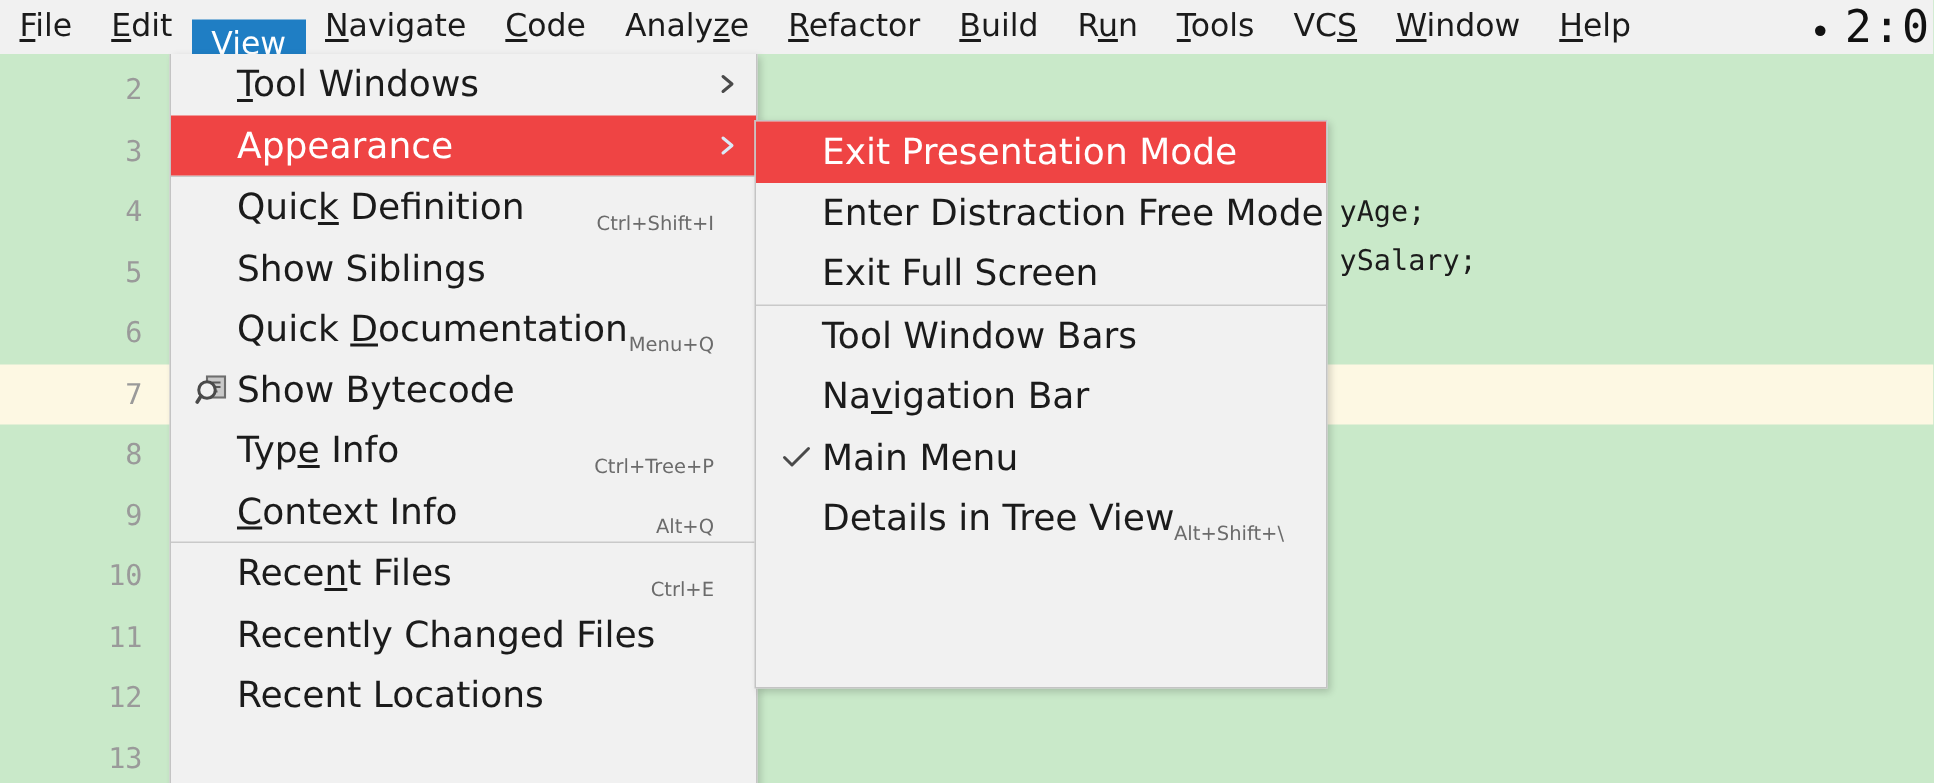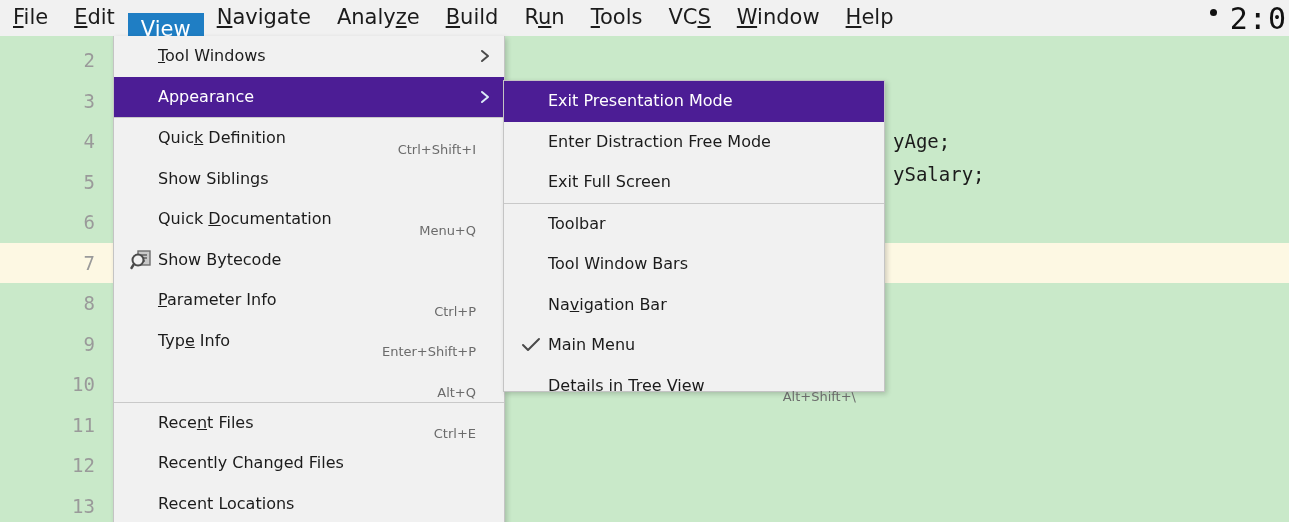--- a/index.html
+++ b/index.html
@@ -71,21 +71,21 @@
     color: #ffffff;
     margin-top: 24px;
   }
   .menubar-item u { text-decoration: underline; }
 
   .clock {
     position: absolute;
     right: 0; top: 0;
     height: 36px;
     display: flex;
-    align-items: center;
+    align-items: flex-end;
     padding-right: 2px;
     font-family: "DejaVu Sans Mono", monospace;
     font-size: 30px;
     color: #111111;
     letter-spacing: 1px;
     overflow: hidden;
     white-space: nowrap;
   }
   .clock .dot {
     display: inline-block;
@@ -105,44 +105,44 @@
     z-index: 30;
     box-sizing: border-box;
   }
   #view-menu {
     left: 113px; top: 36px;
     width: 392px; height: 490px;
     border-top: none;
   }
   #appearance-menu {
     left: 503px; top: 80px;
-    width: 382px; height: 312px;
+    width: 382px; height: 379px;
     z-index: 31;
   }
   .menu-item {
     position: relative;
     height: 40.5px;
     display: flex;
     align-items: center;
     padding: 0 8px 0 10px;
     box-sizing: border-box;
     cursor: default;
     white-space: nowrap;
   }
-  .menu-item.selected { background: #4c1d95; }
+  .menu-item.selected { background: #ef4444; }
   .menu-item.selected .mi-label { color: #ffffff; }
   .mi-icon {
     width: 34px;
     flex: 0 0 34px;
     display: flex;
     align-items: center;
     justify-content: center;
   }
   .mi-label {
-    font-size: 16px;
+    font-size: 24px;
     color: #1b1b1b;
     line-height: 26px;
   }
   .mi-label u { text-decoration: underline; }
   .mi-shortcut {
     position: absolute;
     right: 28px;
     bottom: 2px;
     font-size: 13px;
     color: #6b6b6b;
@@ -210,21 +210,23 @@
         <div class="code-text" style="top: 127px;">ySalary;</div>
       </div>
   </div>
 
   <div class="menubar">
     <div id="menubar-items" style="display:flex;align-items:center;">
         <div class="menubar-item"><u>F</u>ile</div>
         <div class="menubar-item"><u>E</u>dit</div>
         <div class="menubar-item active"><u>V</u>iew</div>
         <div class="menubar-item"><u>N</u>avigate</div>
+        <div class="menubar-item"><u>C</u>ode</div>
         <div class="menubar-item">Analy<u>z</u>e</div>
+        <div class="menubar-item"><u>R</u>efactor</div>
         <div class="menubar-item"><u>B</u>uild</div>
         <div class="menubar-item">R<u>u</u>n</div>
         <div class="menubar-item"><u>T</u>ools</div>
         <div class="menubar-item">VC<u>S</u></div>
         <div class="menubar-item"><u>W</u>indow</div>
         <div class="menubar-item"><u>H</u>elp</div>
       </div>
     <div class="clock">
       <span class="dot"></span>
         <span>2:0</span>
@@ -269,30 +271,26 @@
             <line x1="11" y1="9" x2="17" y2="9" stroke="#5a5a5a" stroke-width="1.4"></line>
             <line x1="11" y1="12" x2="15" y2="12" stroke="#5a5a5a" stroke-width="1.4"></line>
             <circle cx="8" cy="11" r="5.5" fill="#f1f1f1" stroke="#4a4a4a" stroke-width="2"></circle>
             <line x1="4" y1="15" x2="1.5" y2="19" stroke="#4a4a4a" stroke-width="2.4" stroke-linecap="round"></line>
           </svg>
         </span>
         <span class="mi-label">Show Bytecode</span>
       </div>
       <div class="menu-item">
         <span class="mi-icon"></span>
-        <span class="mi-label"><u>P</u>arameter Info</span>
-        <span class="mi-shortcut">Ctrl+P</span>
-      </div>
-      <div class="menu-item">
-        <span class="mi-icon"></span>
         <span class="mi-label">Typ<u>e</u> Info</span>
-        <span class="mi-shortcut">Enter+Shift+P</span>
-      </div>
-      <div class="menu-item">
-        <span class="mi-icon"></span>
+        <span class="mi-shortcut">Ctrl+Tree+P</span>
+      </div>
+      <div class="menu-item">
+        <span class="mi-icon"></span>
+        <span class="mi-label"><u>C</u>ontext Info</span>
         <span class="mi-shortcut">Alt+Q</span>
       </div>
       <div class="separator"></div>
       <div class="menu-item">
         <span class="mi-icon"></span>
         <span class="mi-label">Rece<u>n</u>t Files</span>
         <span class="mi-shortcut">Ctrl+E</span>
       </div>
       <div class="menu-item">
         <span class="mi-icon"></span>
@@ -311,24 +309,20 @@
       </div>
       <div class="menu-item">
         <span class="mi-icon"></span>
         <span class="mi-label">Enter Distraction Free Mode</span>
       </div>
       <div class="menu-item">
         <span class="mi-icon"></span>
         <span class="mi-label">Exit Full Screen</span>
       </div>
       <div class="separator"></div>
-      <div class="menu-item">
-        <span class="mi-icon"></span>
-        <span class="mi-label">Toolbar</span>
-      </div>
       <div class="menu-item">
         <span class="mi-icon"></span>
         <span class="mi-label">Tool Window Bars</span>
       </div>
       <div class="menu-item">
         <span class="mi-icon"></span>
         <span class="mi-label">Na<u>v</u>igation Bar</span>
       </div>
       <div class="menu-item">
         <span class="mi-icon">

